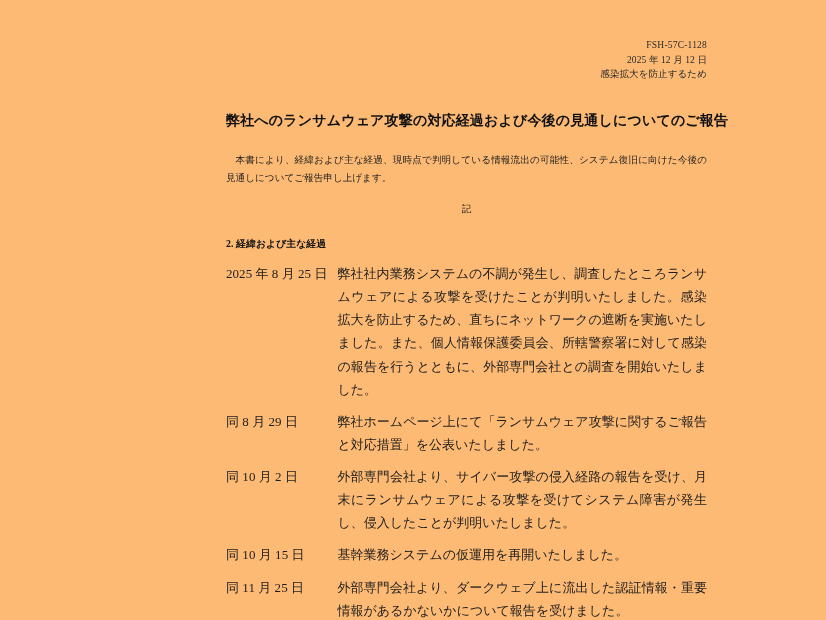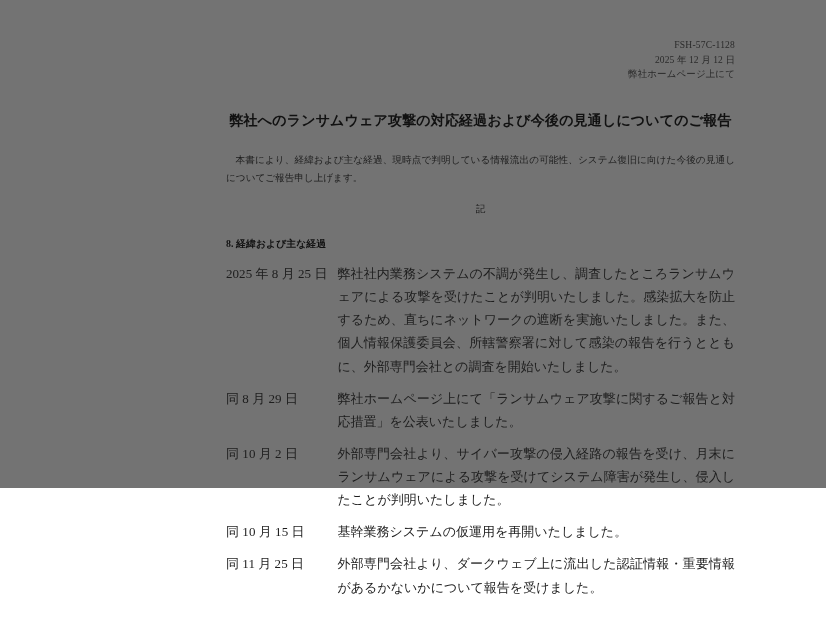--- a/index.html
+++ b/index.html
@@ -10,24 +10,24 @@
   body {
     width: 826px;
     height: 620px;
     font-family: "Liberation Serif", "DejaVu Serif", serif;
     color: #1a1a1a;
     overflow: hidden;
   }
   .page {
     position: relative;
     width: 826px;
-    height: 488px;
-    background: #737373;
+    height: 620px;
+    background: #fdba74;
     box-sizing: border-box;
-    padding: 34px 91px 0 226px;
+    padding: 34px 119px 0 226px;
   }
   
   .doc-header {
     text-align: right;
     line-height: 1.55;
     font-size: 9.5px;
     color: #2a2a2a;
     margin-top: 4px;
   }
   .doc-header div {
@@ -106,32 +106,32 @@
   }
 </style>
 </head>
 <body>
 
 <div class="page">
 
   <div class="doc-header">
     <div class="doc-no">FSH-57C-1128</div>
     <div class="doc-date">2025 年 12 月 12 日</div>
-    <div class="doc-company">弊社ホームページ上にて</div>
+    <div class="doc-company">感染拡大を防止するため</div>
   </div>
 
   <div class="doc-title">弊社へのランサムウェア攻撃の対応経過および今後の見通しについてのご報告</div>
 
   <div class="body-block">
     <p class="body-para">本書により、経緯および主な経過、現時点で判明している情報流出の可能性、システム復旧に向けた今後の見通しについてご報告申し上げます。</p>
   </div>
 
   <div class="ki-marker">記</div>
 
-  <div class="section-heading section-1">8. 経緯および主な経過</div>
+  <div class="section-heading section-1">2. 経緯および主な経過</div>
 
   <table class="timeline">
     <tbody>
       <tr>
         <td class="tl-date">2025 年 8 月 25 日</td>
         <td class="tl-desc">弊社社内業務システムの不調が発生し、調査したところランサムウェアによる攻撃を受けたことが判明いたしました。感染拡大を防止するため、直ちにネットワークの遮断を実施いたしました。また、個人情報保護委員会、所轄警察署に対して感染の報告を行うとともに、外部専門会社との調査を開始いたしました。</td>
       </tr>
       <tr>
         <td class="tl-date">同 8 月 29 日</td>
         <td class="tl-desc">弊社ホームページ上にて「ランサムウェア攻撃に関するご報告と対応措置」を公表いたしました。</td>

